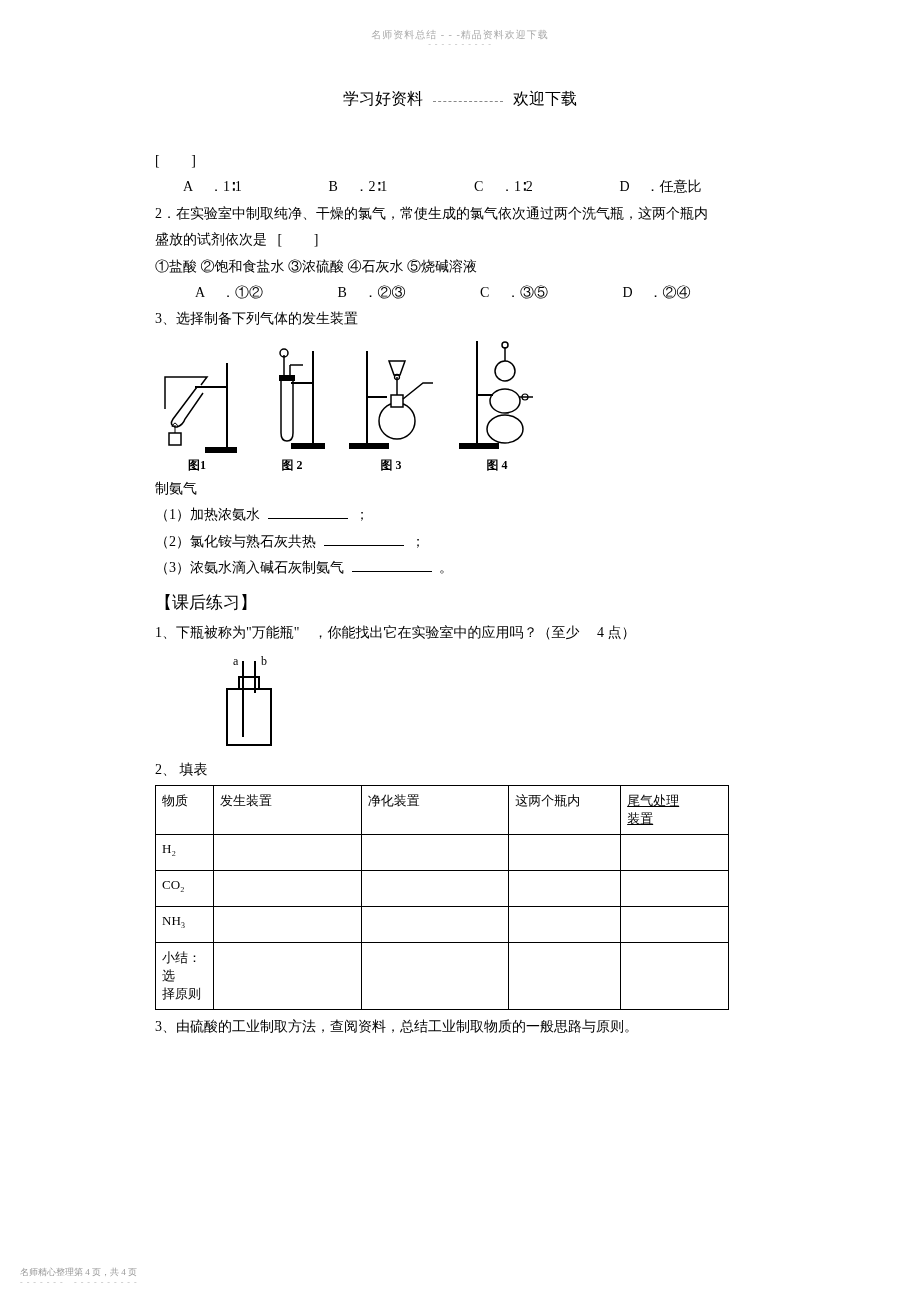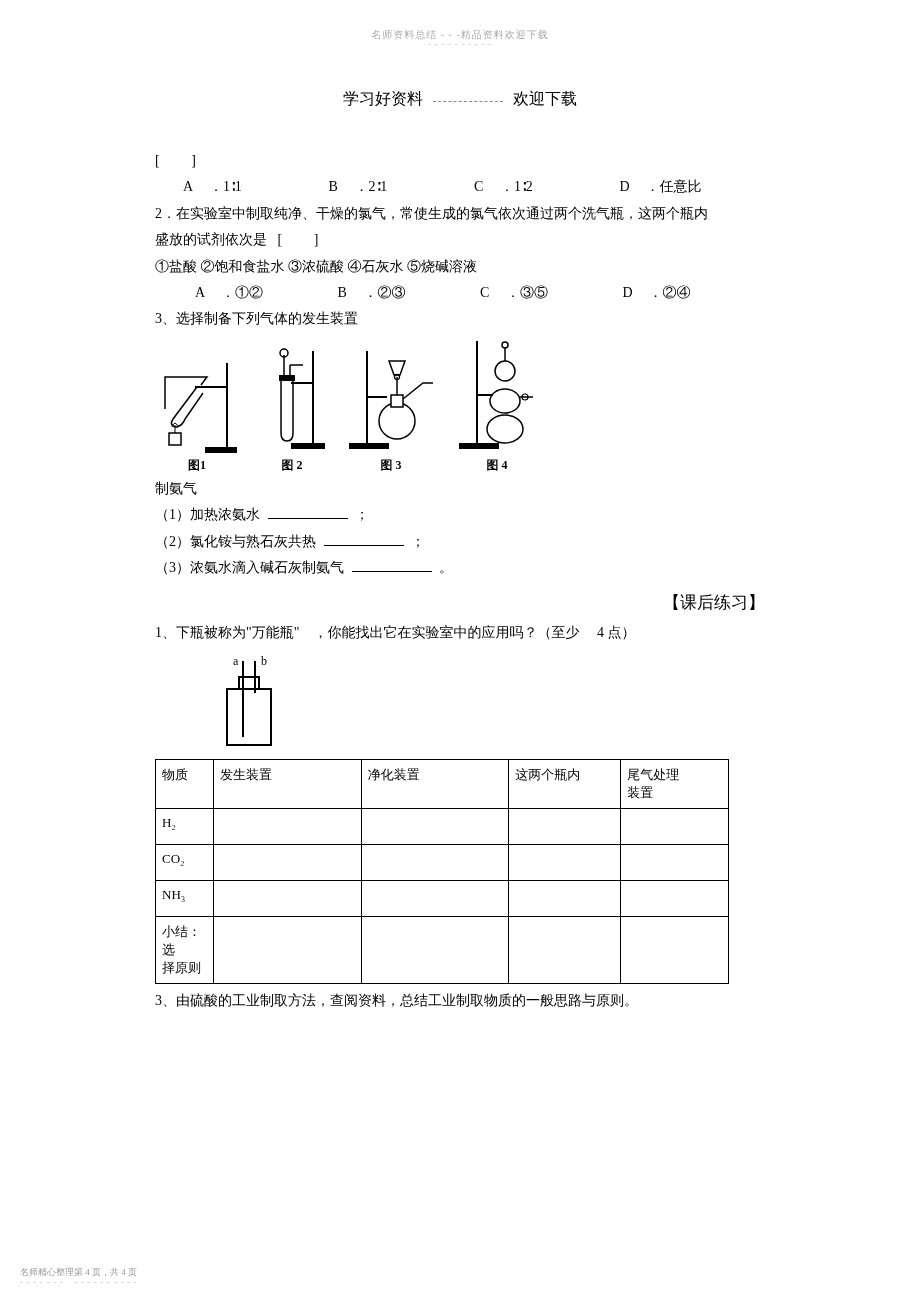--- a/index.html
+++ b/index.html
@@ -56,21 +56,21 @@
     justify-content: flex-start;
     gap: 0;
     width: 100%;
   }
   .options-row .opt {
     flex: 1;
     white-space: nowrap;
   }
   .options-row .opt .lbl { display:inline-block; min-width: 26px; }
   .section-title {
-    text-align: right;
+    text-align: left;
     font-size: 17px;
     margin: 12px 0 8px 0;
   }
   .blank {
     display: inline-block;
     border-bottom: 1px solid #000;
     width: 80px;
     height: 14px;
     vertical-align: baseline;
     margin: 0 4px;
@@ -278,29 +278,30 @@
       <rect x="30" y="22" width="20" height="12" fill="none" stroke="#000" stroke-width="2"></rect>
 
       <line x1="34" y1="6" x2="34" y2="82" stroke="#000" stroke-width="2"></line>
 
       <line x1="46" y1="6" x2="46" y2="38" stroke="#000" stroke-width="2"></line>
       <text x="24" y="10" font-size="12">a</text>
       <text x="52" y="10" font-size="12">b</text>
     </svg>
   </div>
 
+  <div class="line">2、 填表</div>
 
   <table class="data">
     <tbody>
         <tr>
       <th class="c1">物质</th>
       <th class="c2">发生装置</th>
       <th class="c3">净化装置</th>
       <th class="c4">这两个瓶内</th>
-      <th class="c5" style="white-space:pre-line;">尾气处理
+      <th class="c5" style="white-space:pre-line;text-decoration:underline;">尾气处理
 装置</th>
     </tr>
     <tr class="body">
       <td>H₂</td>
       <td></td>
       <td></td>
       <td></td>
       <td></td>
     </tr>
     <tr class="body">

